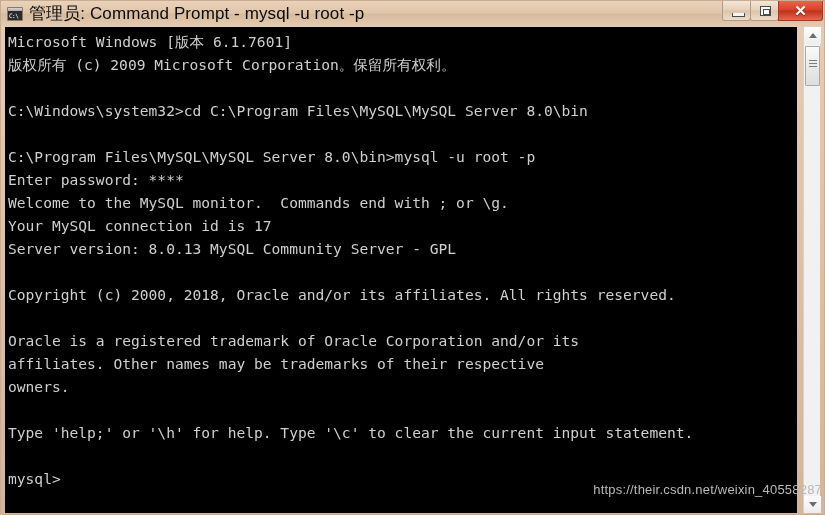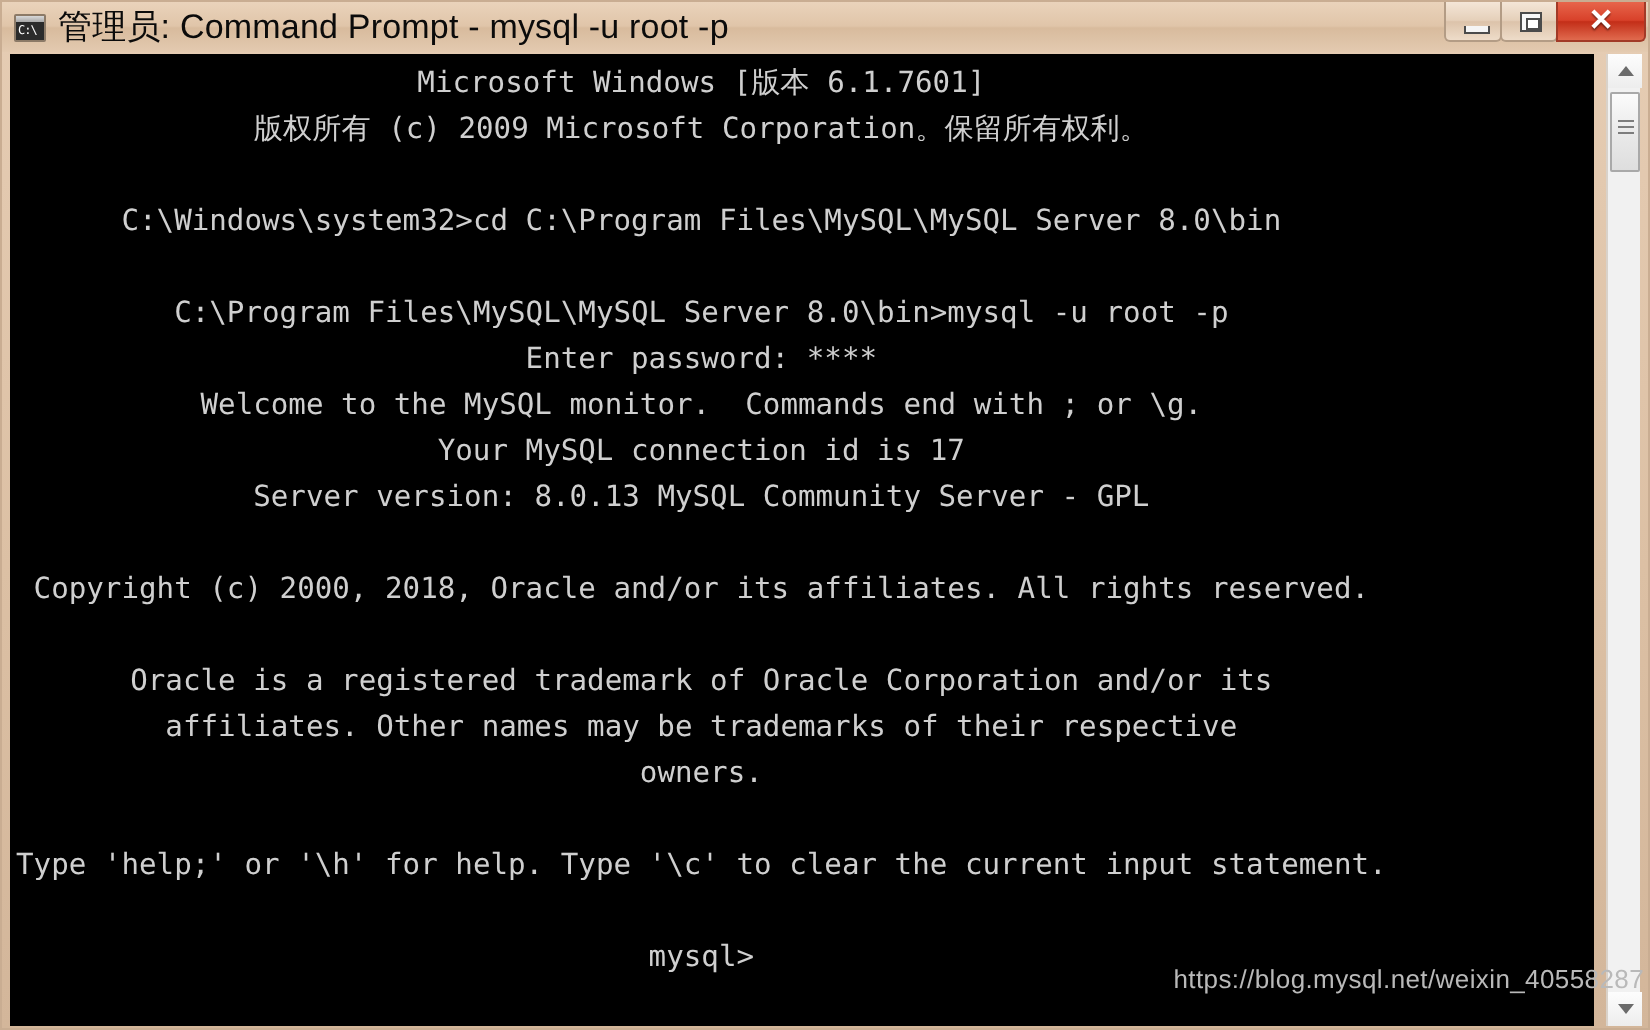--- a/index.html
+++ b/index.html
@@ -148,21 +148,20 @@
     position: absolute;
     left: 3px;
     top: 3px;
     margin: 0;
     font-family: "DejaVu Sans Mono", monospace;
     font-size: 14.6px;
     line-height: 23px;
     color: #cfcfcf;
     white-space: pre;
     letter-spacing: 0px;
-    text-align: center;
   }
 
   
   .scrollbar {
     position: absolute;
     right: 4px;
     top: 26px;
     width: 17px;
     height: 486px;
     background: #f1f1f1;
@@ -278,15 +277,15 @@
       <span class="tri-up"></span>
     </div>
     <div class="sb-thumb">
       <span class="grip"></span>
     </div>
     <div class="sb-arrow down">
       <span class="tri-down"></span>
     </div>
   </div>
 
-  <div class="watermark">https://blog.mysql.net/weixin_40558287</div>
+  <div class="watermark">https://their.csdn.net/weixin_40558287</div>
 
 </div>
 
 </body></html>

